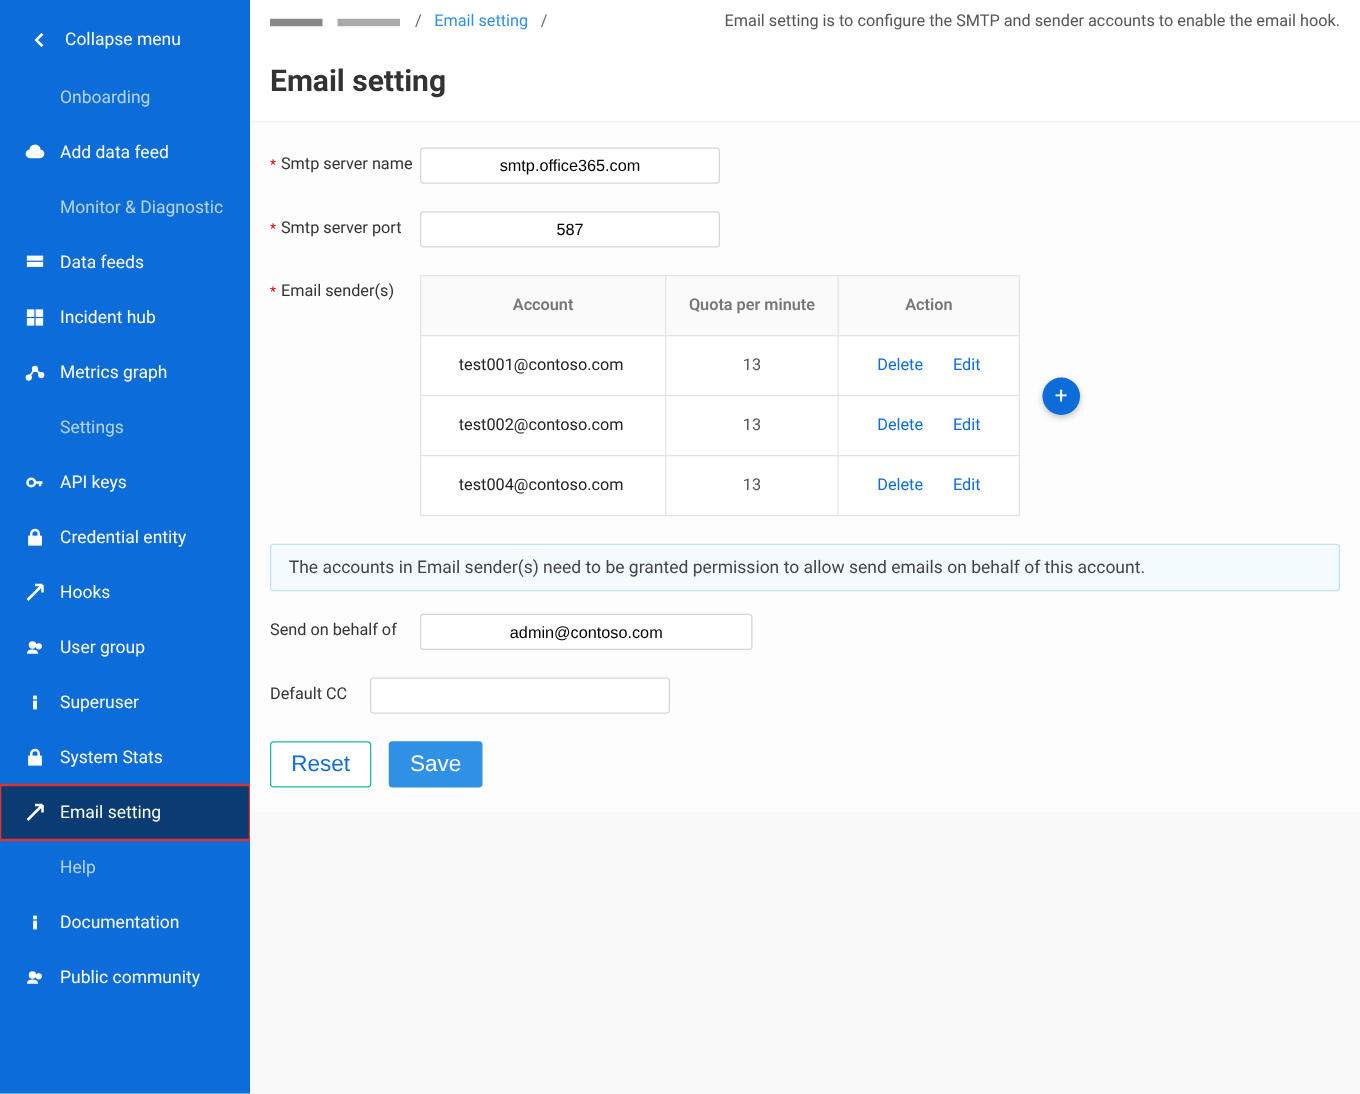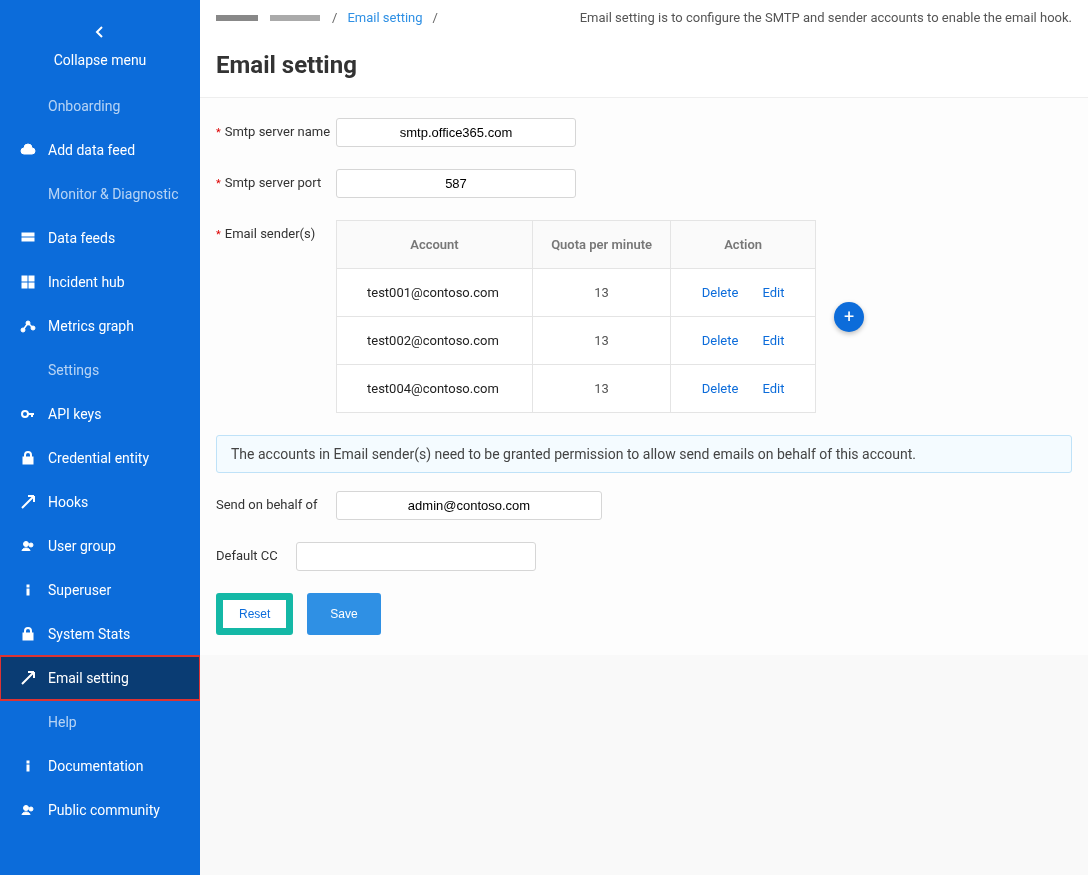--- a/index.html
+++ b/index.html
@@ -1,20 +1,20 @@
 <!DOCTYPE html>
 <html><head>
   <meta charset="utf-8">
   <style>
     * { box-sizing: border-box; margin: 0; padding: 0; }
     body { font-family: -apple-system, "Segoe UI", Roboto, sans-serif; font-size: 14px; color: #333; width: 1088px; height: 875px; overflow: hidden; display: flex; background: #fff; }
     .sidebar { width: 200px; background: #0c6cda; color: #fff; padding-top: 18px; flex-shrink: 0; }
     .sidebar-item { display: flex; align-items: center; padding: 14px 20px; cursor: pointer; font-size: 14px; gap: 12px; }
     .sidebar-item .icon { width: 16px; height: 16px; display: inline-flex; align-items: center; justify-content: center; flex-shrink: 0; }
-    .sidebar-item.collapse-item { padding: 6px 24px 16px; flex-direction: column; }
+    .sidebar-item.collapse-item { padding: 6px 24px 16px; }
     .sidebar-heading { color: rgba(255,255,255,0.7); }
     .sidebar-noicon .icon { visibility: hidden; }
     .sidebar-item.active { background: #0a3c73; }
     .sidebar-item.highlight { outline: 2px solid #d33; outline-offset: -1px; }
     .icon svg { width: 16px; height: 16px; fill: #fff; stroke: #fff; }
     .main { flex: 1; display: flex; flex-direction: column; background: #f9f9f9; }
     .topbar { display: flex; align-items: center; justify-content: space-between; padding: 10px 16px; font-size: 13px; color: #666; background: #fff; }
     .topbar .crumbs { display: flex; align-items: center; gap: 10px; }
     .topbar .crumb-link { color: #2f90e4; }
     .topbar .redact { width: 42px; height: 6px; background: #888; margin-right: 2px; }
@@ -29,21 +29,21 @@
     input[type=text] { border: 1px solid #d6d6d6; border-radius: 3px; padding: 6px 10px; font-size: 13px; width: 240px; text-align: center; }
     .table-wrap { display: flex; align-items: center; gap: 18px; }
     table { border-collapse: collapse; width: 480px; background: #fff; }
     th, td { border: 1px solid #e4e4e4; text-align: center; padding: 16px 10px; font-size: 13px; color: #555; }
     th { background: #fafafa; font-weight: 600; color: #777; }
     td.acct { text-align: left; padding-left: 30px; color: #222; }
     .action-links a { color: #0c6cda; text-decoration: none; margin: 16px 12px; cursor: pointer; }
     .add-btn { width: 30px; height: 30px; border-radius: 50%; background: #0c6cda; color: #fff; display: inline-flex; align-items: center; justify-content: center; font-size: 18px; cursor: pointer; box-shadow: 0 2px 5px rgba(0,0,0,0.25); }
     .notice { background: #f4fbff; border: 1px solid #bfe2f8; border-radius: 3px; padding: 10px 14px; margin: 6px 0 18px; color: #444; }
     .btns { display: flex; gap: 14px; }
-    .btn { border: 7px solid #14b8a6; background: #fff; border-radius: 3px; padding: 7px 16px; font-size: 12px; cursor: pointer; color: #0c6cda; }
+    .btn { border: 1px solid #14b8a6; background: #fff; border-radius: 3px; padding: 7px 16px; font-size: 18px; cursor: pointer; color: #0c6cda; }
     .btn.primary { background: #2f90e4; border-color: #2f90e4; color: #fff; }
   </style>
 </head>
 <body>
 
 <div class="sidebar">
   <div class="sidebar-item collapse-item">
     <span class="icon">
         <svg viewBox="0 0 16 16">
           <path d="M10 3 L5 8 L10 13" fill="none" stroke-width="2"></path>

